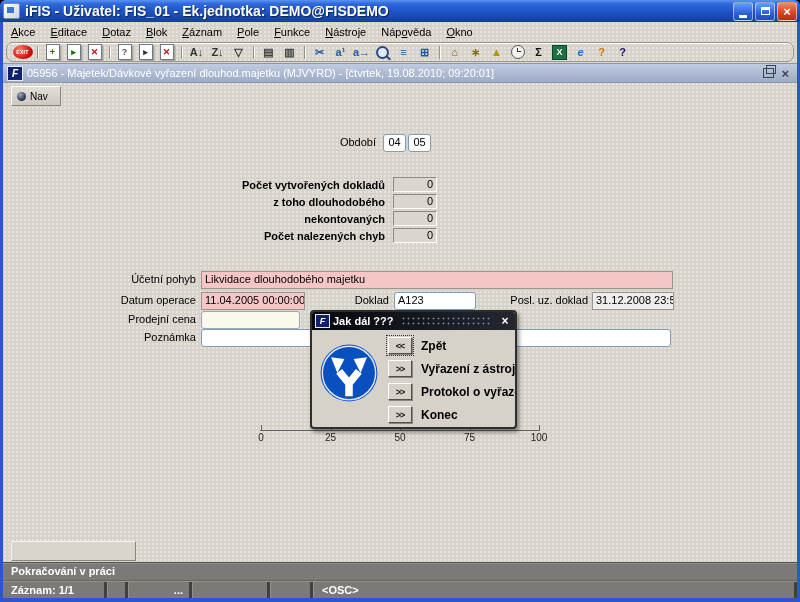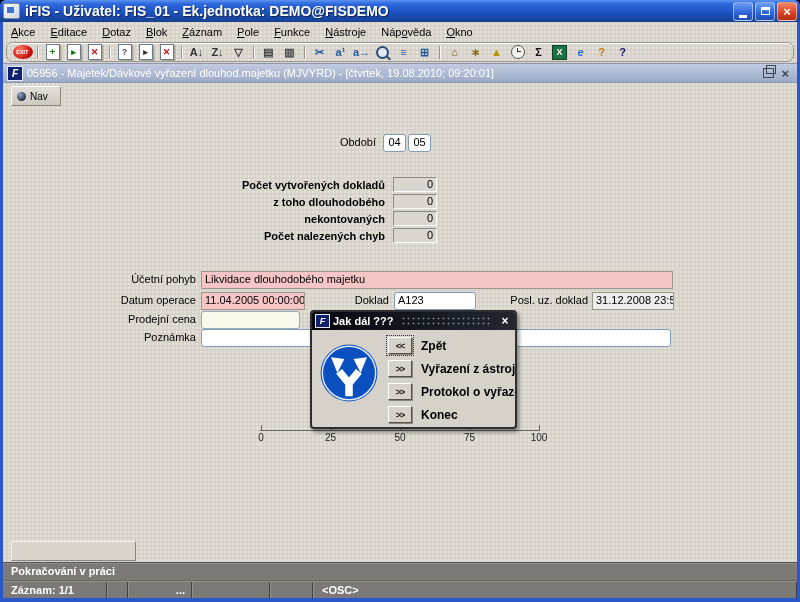--- a/index.html
+++ b/index.html
@@ -116,21 +116,21 @@
     border:1px solid;border-color:#fff #55524c #55524c #fff;box-shadow:1px 1px 0 #8a867e;
     display:flex;align-items:center;justify-content:center;letter-spacing:-1px;color:#111;cursor:default;}
   .dlg-row.focused .dlgbtn{outline:1px dotted #333;outline-offset:1px;}
   .dlg-label{font-size:12px;font-weight:bold;white-space:nowrap;}
   
   .statusbar{height:35px;background:#7b7a76;border-top:1px solid #55544f;color:#fff;font-size:11px;
     display:flex;flex-direction:column;font-weight:bold;}
   .srow1{height:17px;line-height:17px;padding-left:8px;border-bottom:1px solid #66655e;
     box-shadow:0 1px 0 #8f8e88 inset;white-space:nowrap;}
   .srow2{flex:1;display:flex;align-items:stretch;border-top:1px solid #93928c;}
-  .scell{display:flex;align-items:center;border-right:1px solid #404040;box-sizing:border-box;}
+  .scell{display:flex;align-items:center;border-right:3px solid #404040;box-sizing:border-box;}
   .scell + .scell{border-left:1px solid #92918b;}
   .c1{width:104px;padding-left:8px;}
   .c2{width:21px;}
   .c3{width:64px;justify-content:flex-end;padding-right:6px;}
   .c4{width:78px;}
   .c5{width:43px;}
   .c6{flex:1;padding-left:8px;}
 </style>
 </head>
 <body>

